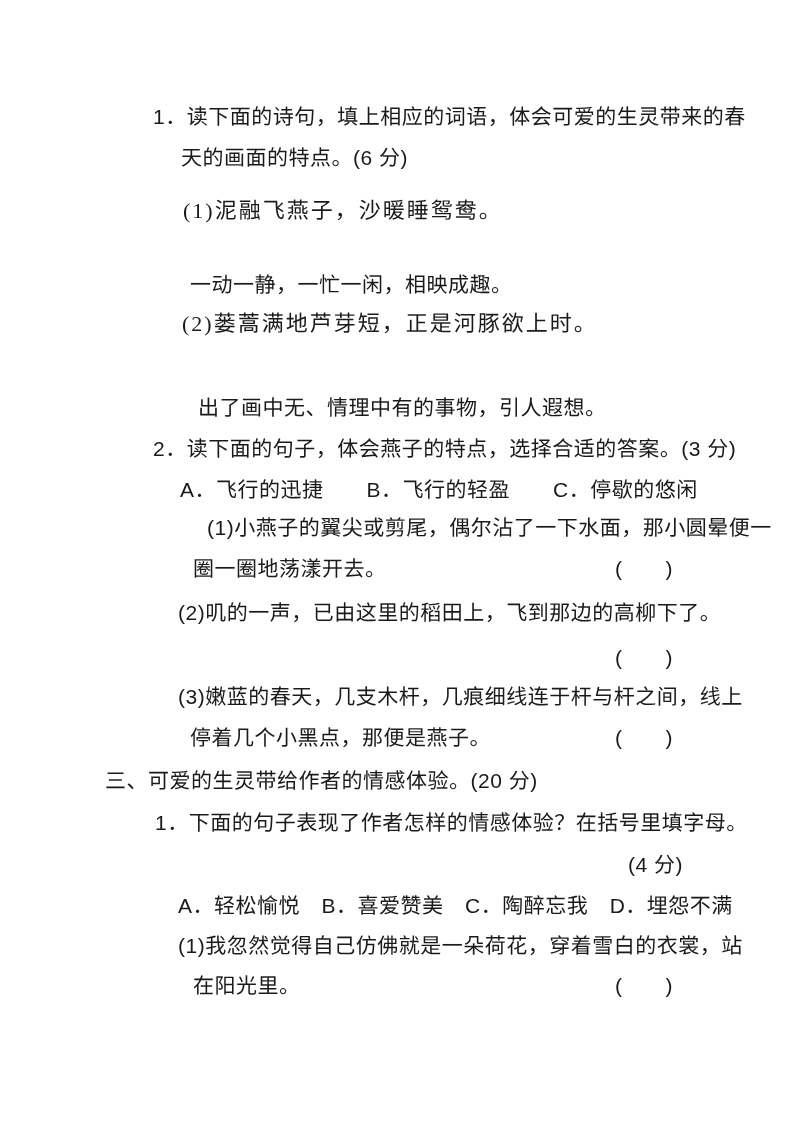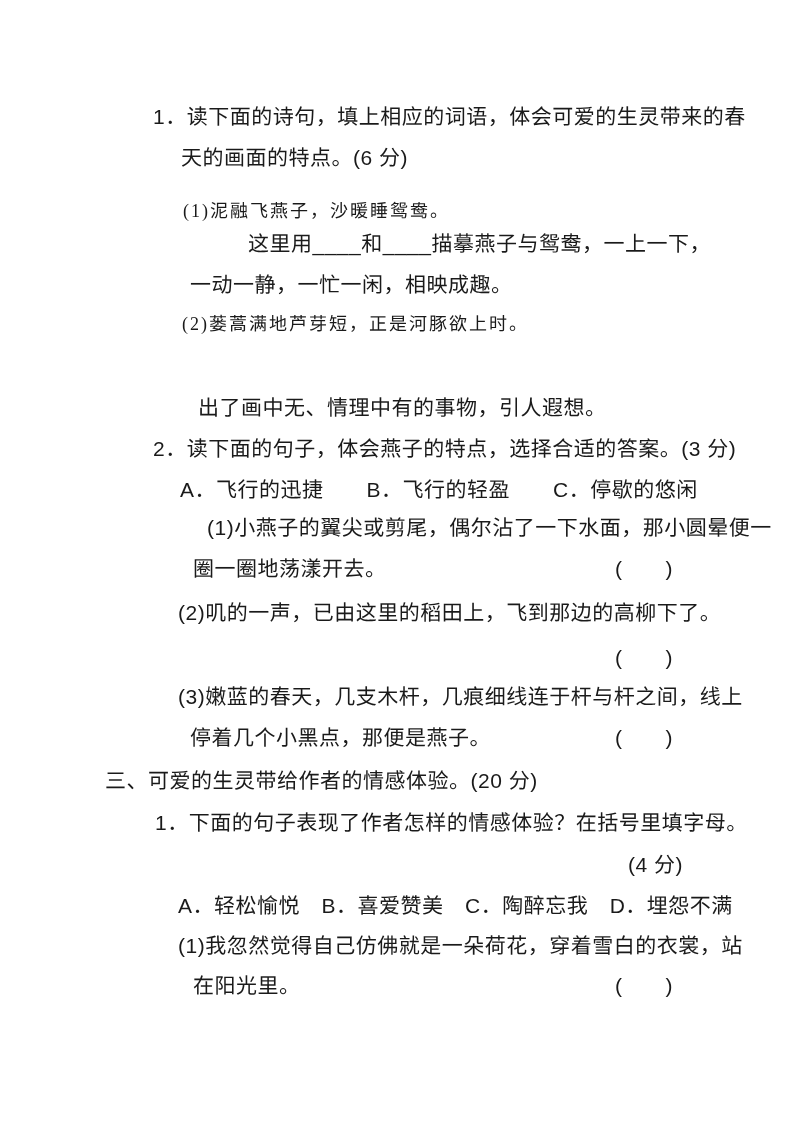--- a/index.html
+++ b/index.html
@@ -17,21 +17,21 @@
     position: absolute;
     white-space: nowrap;
     font-size: 21px;
     line-height: 28px;
     font-weight: 500;
     letter-spacing: 0.5px;
   }
   .poem {
     font-family: "Liberation Serif", serif;
     font-weight: 400;
-    font-size: 18px;
+    font-size: 22px;
     letter-spacing: 2px;
     line-height: 26px;
   }
   .bracket {
     position: absolute;
     white-space: nowrap;
     font-size: 21px;
     line-height: 28px;
     font-weight: 400;
     letter-spacing: 0.5px;
@@ -40,21 +40,20 @@
 </style>
 </head>
 <body>
 
 <div class="page">
 
   <div class="line" style="left:153px; top:103px;">1．读下面的诗句，填上相应的词语，体会可爱的生灵带来的春</div>
   <div class="line" style="left:181px; top:144px;">天的画面的特点。(6 分)</div>
 
   <div class="line poem" style="left:183px; top:198px;">(1)泥融飞燕子，沙暖睡鸳鸯。</div>
-  <div class="line" style="left:248px; top:230px;">这里用____和____描摹燕子与鸳鸯，一上一下，</div>
   <div class="line" style="left:190px; top:271px;">一动一静，一忙一闲，相映成趣。</div>
 
   <div class="line poem" style="left:182px; top:311px;">(2)蒌蒿满地芦芽短，正是河豚欲上时。</div>
   <div class="line" style="left:198px; top:394px;">出了画中无、情理中有的事物，引人遐想。</div>
 
   <div class="line" style="left:153px; top:435px;">2．读下面的句子，体会燕子的特点，选择合适的答案。(3 分)</div>
   <div class="line" style="left:180px; top:476px;">A．飞行的迅捷　　B．飞行的轻盈　　C．停歇的悠闲</div>
 
   <div class="line" style="left:178px; top:514px;margin-left:29px;">(1)小燕子的翼尖或剪尾，偶尔沾了一下水面，那小圆晕便一</div>
   <div class="line" style="left:193px; top:555px;">圈一圈地荡漾开去。</div>

